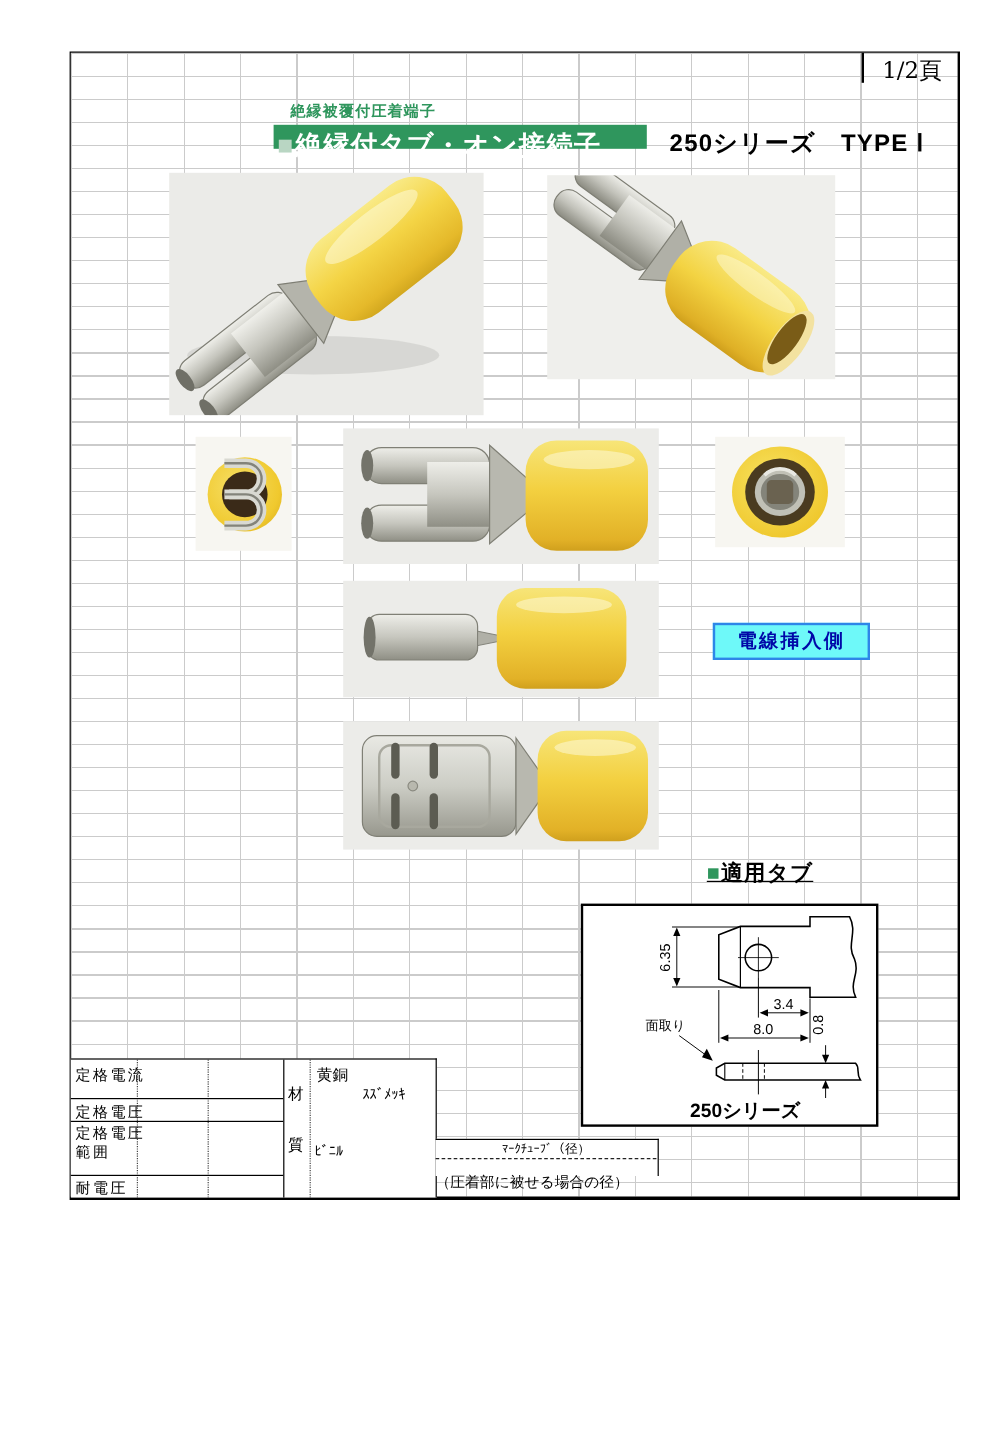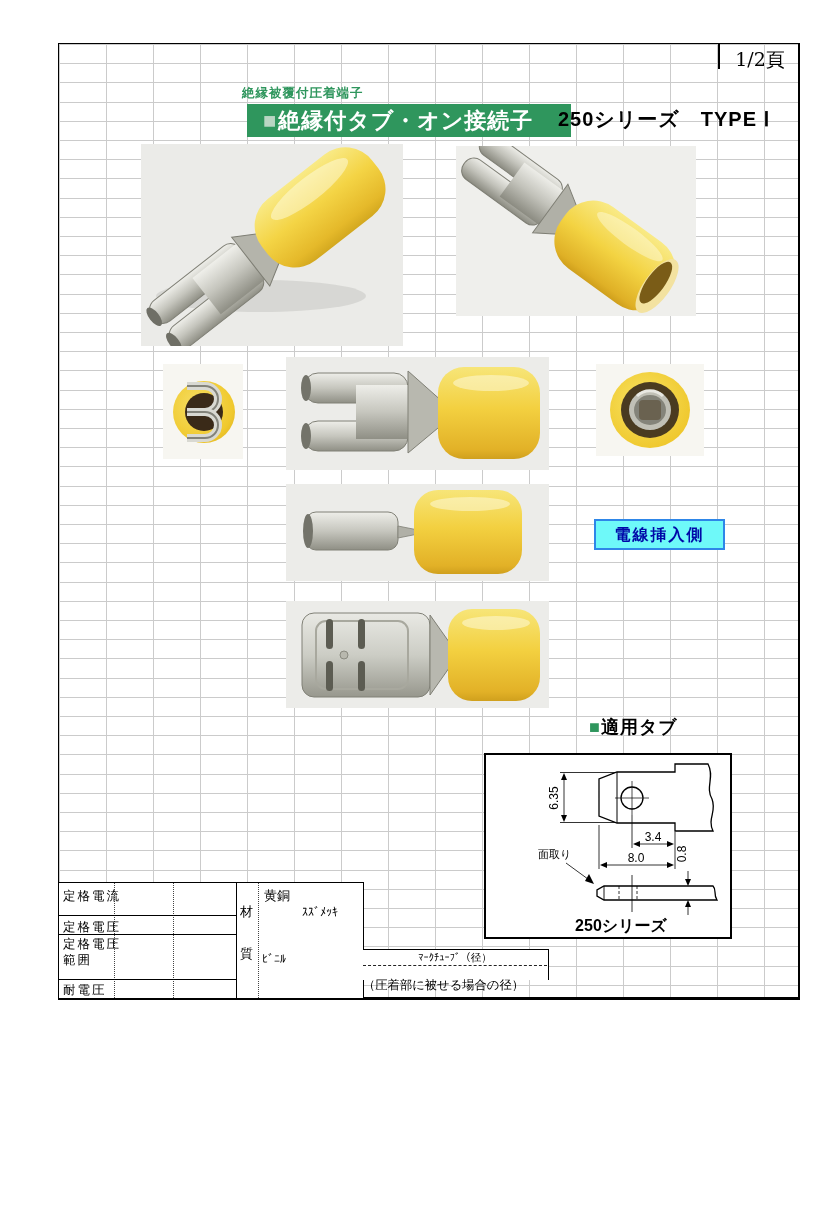--- a/index.html
+++ b/index.html
@@ -15,38 +15,38 @@
       repeating-linear-gradient(to right,#cbcbcb 0 1px,transparent 1px 47px);
     background-color:#fff;
   }
   
   #title-row{left:0;top:0;width:739px;height:31px;border-bottom:2px solid #000;background:transparent;}
   #doc-title{left:4px;top:1px;font-family:"DejaVu Serif","Liberation Serif",serif;font-size:25px;letter-spacing:1.5px;color:#000;}
   #page-cell{left:659px;top:0;width:80px;height:25px;border-left:2px solid #000;text-align:center;}
   #page-no{font-family:"DejaVu Serif","Liberation Serif",serif;font-size:19px;line-height:30px;color:#000;}
   
   #category-label{left:183px;top:41px;font-size:12.5px;font-weight:bold;color:#2f965d;letter-spacing:1px;text-align:right;}
-  #green-banner{left:188px;top:60px;width:308px;height:33px;background:#2f965d;color:#fff;
-    font-size:22px;font-weight:bold;line-height:33px;padding-left:16px;letter-spacing:1px;white-space:nowrap;}
+  #green-banner{left:169px;top:60px;width:308px;height:20px;background:#2f965d;color:#fff;
+    font-size:22px;font-weight:bold;line-height:33px;padding-left:3px;letter-spacing:1px;white-space:nowrap;}
   #green-banner .sq{color:#b9d6c3;margin-right:1px;}
   #series-type{left:499px;top:62px;font-size:20px;font-weight:bold;color:#000;letter-spacing:1px;white-space:nowrap;}
   
   .photo{overflow:hidden;}
   #photo1{left:82px;top:100px;width:262px;height:202px;background:#ebebe8;}
   #photo2{left:397px;top:102px;width:240px;height:170px;background:#efefec;}
   #photo3{left:104px;top:320px;width:80px;height:95px;background:#f7f6f1;}
   #photo4{left:227px;top:313px;width:263px;height:113px;background:#ececE9;}
   #photo5{left:537px;top:320px;width:108px;height:92px;background:#f7f6f1;}
   #photo6{left:227px;top:440px;width:263px;height:97px;background:#ececE9;}
   #photo7{left:227px;top:557px;width:263px;height:107px;background:#ececE9;}
   
   #wire-label{left:535px;top:475px;width:127px;height:27px;background:#6ef9f9;border:2px solid #2e86e8;
     color:#0008a8;font-weight:bold;font-size:16px;text-align:center;line-height:27px;letter-spacing:2px;}
   
-  #tab-heading{left:530px;top:671px;font-size:18px;font-weight:bold;color:#000;letter-spacing:1px;}
+  #tab-heading{left:530px;top:671px;font-size:18px;font-weight:bold;color:#000;letter-spacing:1px;text-decoration:underline;}
   #tab-heading .sq{color:#2f965d;}
   
   #drawing-box{left:425px;top:709px;width:248px;height:186px;border:2px solid #000;background:#fff;box-sizing:border-box;}
   
   #spec-table{left:0;top:838px;width:304px;height:115px;background:#fff;border-top:1.5px solid #000;border-right:1.5px solid #000;box-sizing:content-box;}
   .vdot{width:0;border-left:1px dotted #444;}
   .vsol{width:0;border-left:1.5px solid #000;}
   .hsol{height:0;border-top:1px solid #000;}
   .tlabel{font-size:12.5px;color:#000;letter-spacing:2px;white-space:nowrap;}
   .mlabel{font-size:13px;color:#000;}

